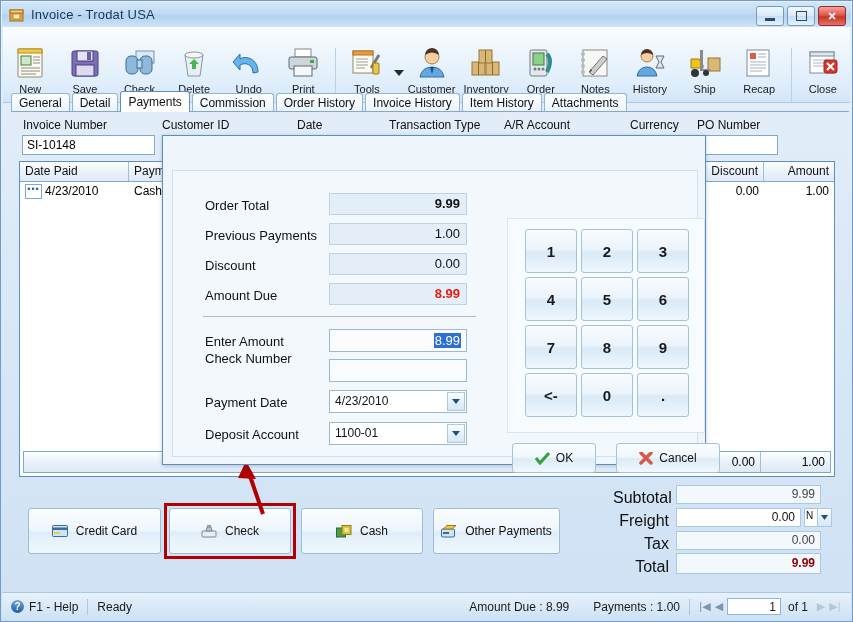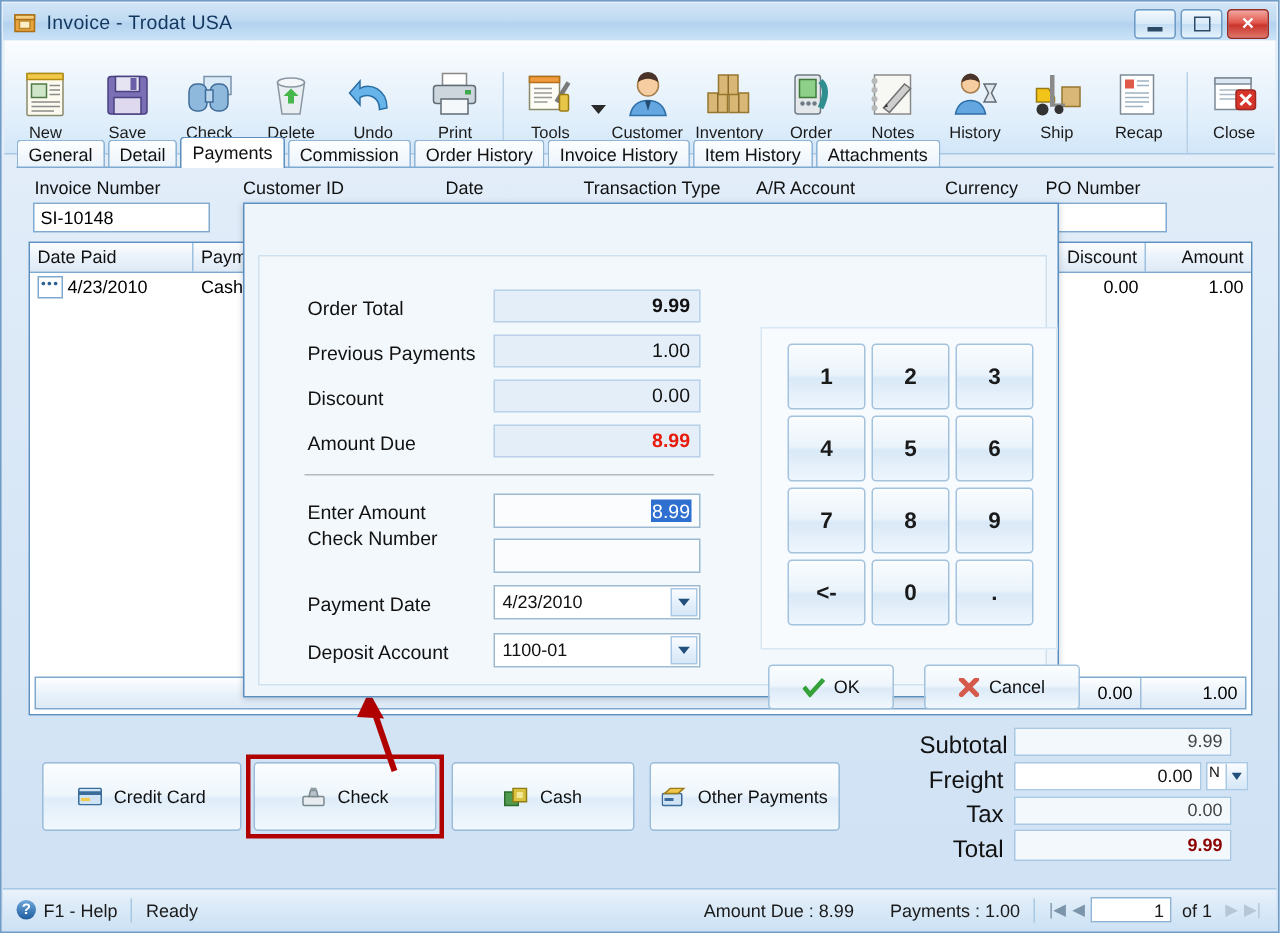--- a/index.html
+++ b/index.html
@@ -507,21 +507,21 @@
   <div class="tabline"></div>
 
   <div class="field-hdr" style="left:22px;top:117px;">Invoice Number</div>
   <div class="field-hdr" style="left:161px;top:117px;">Customer ID</div>
   <div class="field-hdr" style="left:296px;top:117px;">Date</div>
   <div class="field-hdr" style="left:388px;top:117px;">Transaction Type</div>
   <div class="field-hdr" style="left:503px;top:117px;">A/R Account</div>
   <div class="field-hdr" style="left:629px;top:117px;">Currency</div>
   <div class="field-hdr" style="left:696px;top:117px;">PO Number</div>
 
-  <input class="txtbox" style="left: 21px; top: 134px; width: 118px; height: 20px;" value="SI-10148">
+  <input class="txtbox" style="left: 21px; top: 134px; width: 133px; height: 20px;" value="SI-10148">
   <input class="txtbox" style="left: 704px; top: 134px; width: 73px; height: 20px;" value="">
 
   <div class="grid">
     <div class="grid-hdr">
       <div class="gh" style="width:109px;">Date Paid</div>
       <div class="gh" style="width:106px;">Payment</div>
       <div class="gh" style="flex:1;"></div>
       <div class="gh num" style="width:68px;">Discount</div>
       <div class="gh num" style="width:70px;border-right:none;">Amount</div>
     </div>

